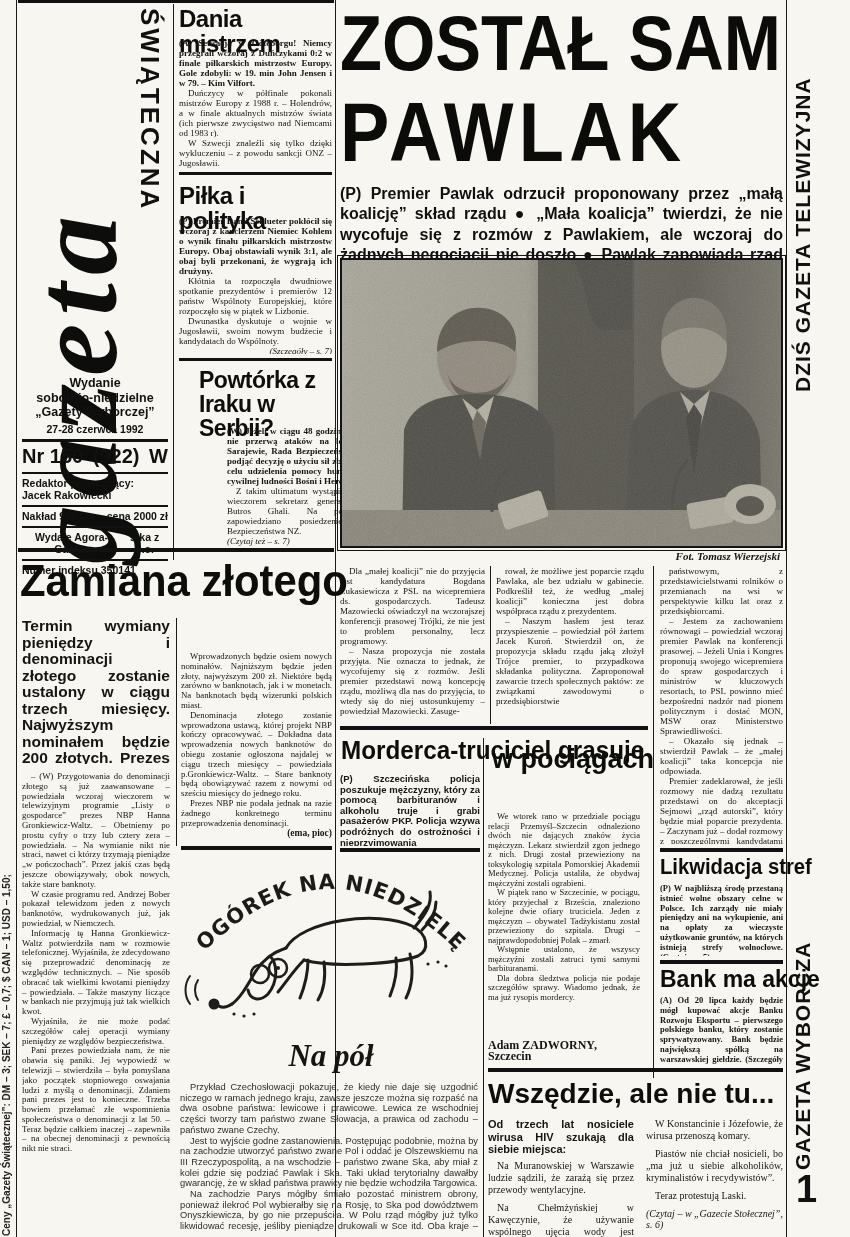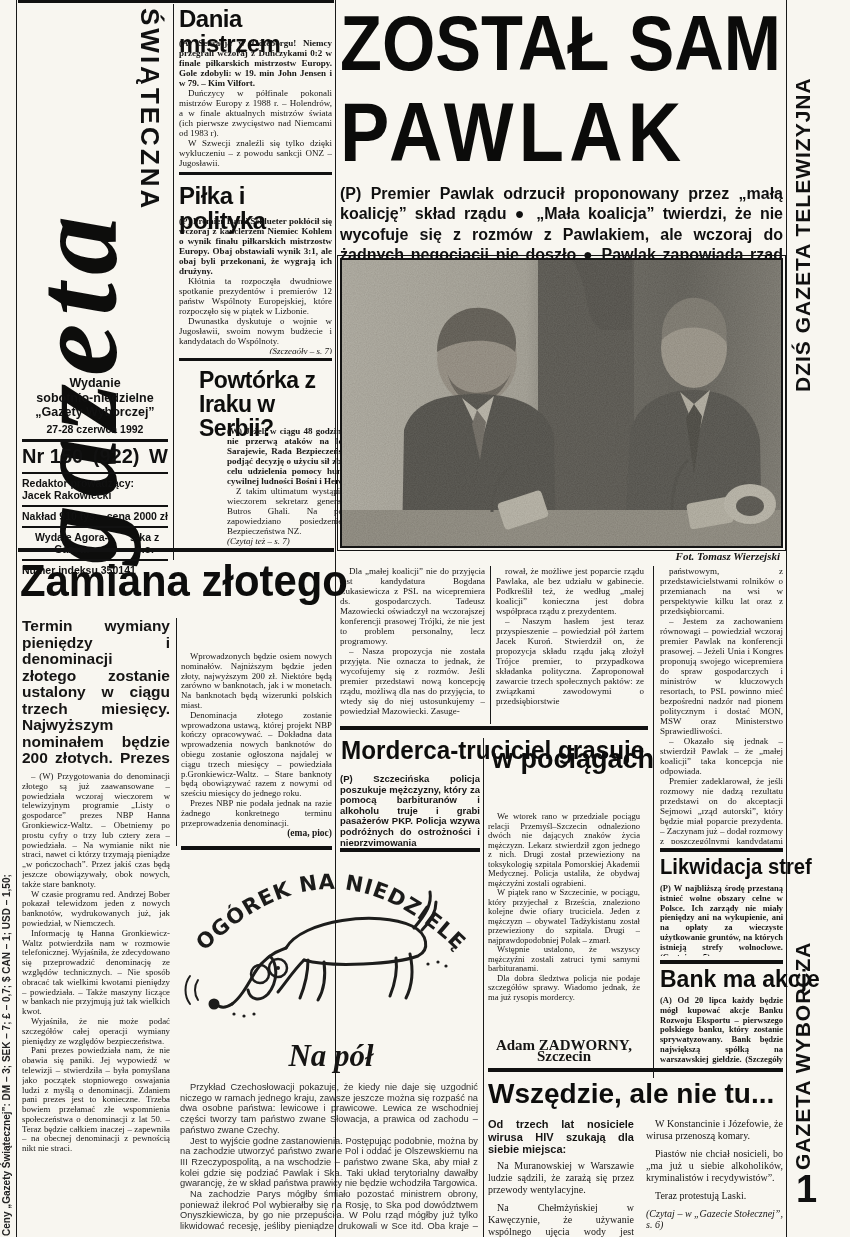--- a/index.html
+++ b/index.html
@@ -37,21 +37,21 @@
         transform:scaleX(0.88);transform-origin:0 0;white-space:nowrap;line-height:1;}
   .deck{font-family:"Liberation Sans",sans-serif;font-weight:bold;font-size:16px;
         line-height:1.28;text-align:justify;color:#101010;}
   .photo-frame{border:2px solid #141414;outline:1px solid #141414;outline-offset:2px;background:#9b968c;}
   .caption{font-style:italic;font-weight:bold;font-size:11px;text-align:right;}
   
   .h-big{font-family:"Liberation Sans",sans-serif;font-weight:bold;color:#0d0d0c;
         white-space:nowrap;line-height:1;}
   .lead-sans{font-family:"Liberation Sans",sans-serif;font-weight:bold;text-align:justify;}
   .signoff{font-weight:bold;text-align:right;}
-  .byline{font-weight:bold;text-align:center;white-space:pre-line;font-size:15px;line-height:11px;}
+  .byline{font-weight:bold;text-align:left;white-space:pre-line;font-size:12px;line-height:11px;}
   
   .napol{font-family:"Liberation Serif",serif;font-weight:bold;font-style:italic;
         font-size:31px;text-align:center;}
   .satire{font-family:"Liberation Sans",sans-serif;font-size:9.3px;line-height:10.7px;
         text-align:justify;color:#2d2d2d;}
   .satire p{margin:0;text-indent:10px;}
   .banner{font-family:"Liberation Sans",sans-serif;font-weight:bold;font-size:21px;
         letter-spacing:1px;color:#111;}
   .price-edge{font-family:"Liberation Sans",sans-serif;font-weight:bold;font-size:10px;color:#222;}
   .pageno{font-family:"Liberation Sans",sans-serif;font-weight:bold;font-size:38px;color:#111;}

